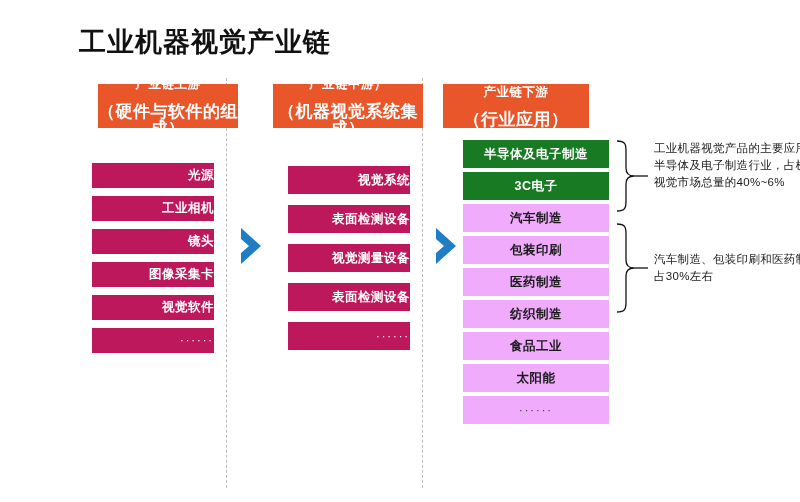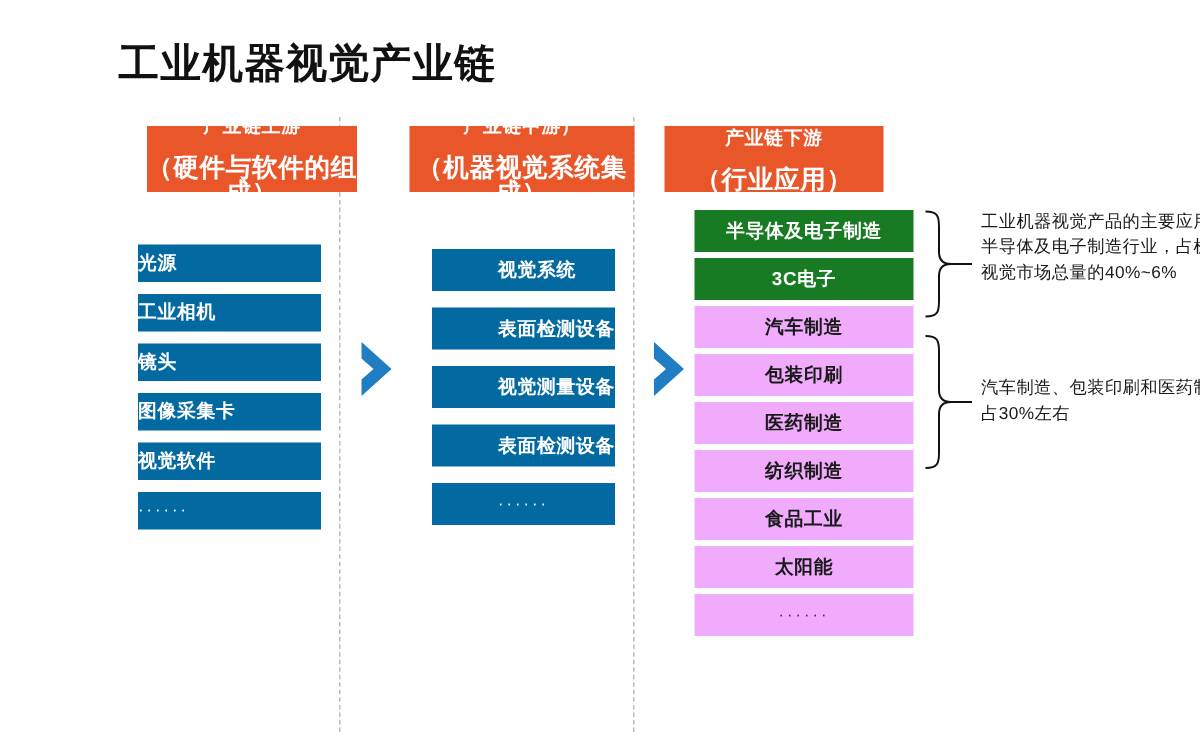--- a/index.html
+++ b/index.html
@@ -72,25 +72,25 @@
   
   .navy-col {
     position: absolute;
     display: flex;
     flex-direction: column;
   }
   .navy-col.c1 { left: 66px;  top: 163px; width: 122px; }
   .navy-col.c2 { left: 262px; top: 166px; width: 122px; }
 
   .navy-box {
-    background: #0369a1;
+    background: #be185d;
     color: #ffffff;
     font-size: 12.5px;
     font-weight: bold;
-    text-align: left;
+    text-align: right;
     height: 25px;
     line-height: 25px;
     margin-bottom: 8px;
     letter-spacing: 0.5px;
     white-space: nowrap;
   }
   .navy-col.c2 .navy-box {
     height: 28px;
     line-height: 28px;
     margin-bottom: 11px;

